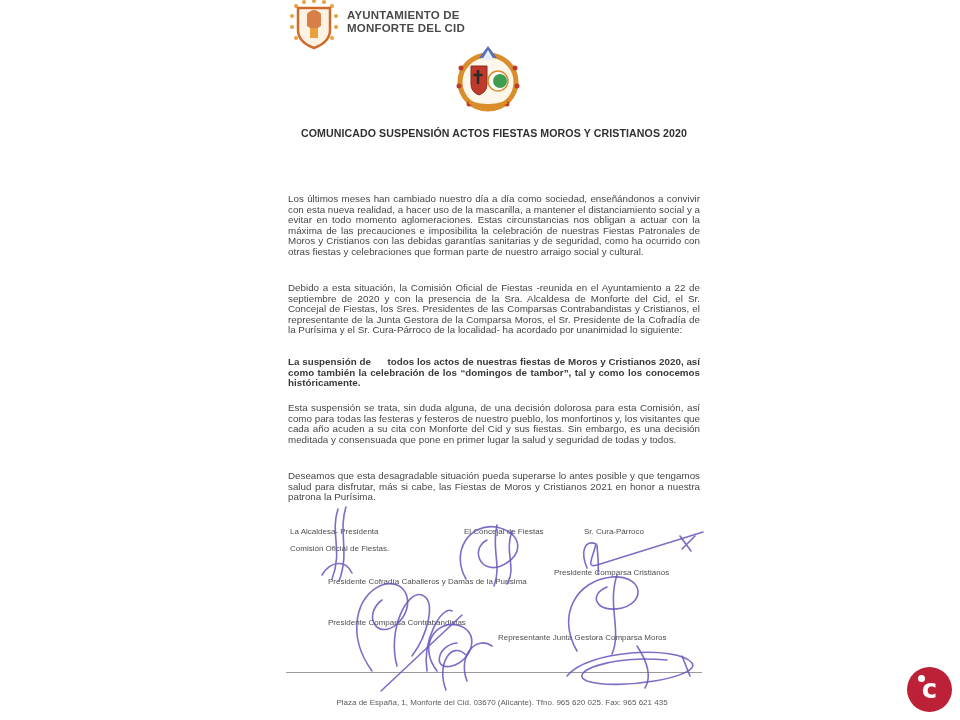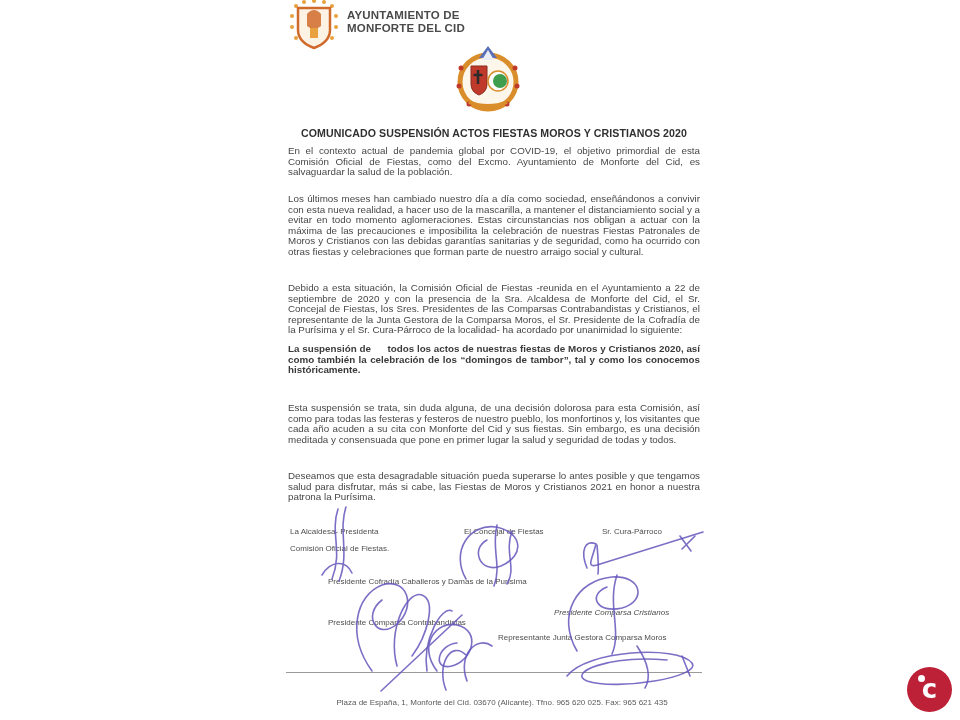--- a/index.html
+++ b/index.html
@@ -19,32 +19,32 @@
   .festival-crest { position:absolute; left:163px; top:46px; }
 
   
   .doc-title { position:absolute; left:0; top:127px; width:416px; text-align:center;
                font-weight:bold; font-size:10.6px; color:#303030; letter-spacing:.1px; }
   .para { position:absolute; left:2px; width:412px; text-align:justify;
           font-size:9.8px; line-height:10.6px; color:#474747; }
   .p1 { top:146px; }
   .p2 { top:194px; }
   .p3 { top:283px; }
-  .p4 { top:344px; font-weight:bold; color:#3a3a3a; white-space:pre-wrap; }
+  .p4 { top:357px; font-weight:bold; color:#3a3a3a; white-space:pre-wrap; }
   .p5 { top:403px; }
   .p6 { top:471px; }
 
   
   .sig-label { position:absolute; font-size:8px; color:#4e4e4e; white-space:nowrap;text-align:right; }
   .sg-alcaldesa   { left:4px;   top:527px; }
   .sg-comision    { left:4px;   top:544px; }
   .sg-concejal    { left:172px; top:527px;padding-left:6px; }
-  .sg-cura        { left:298px; top:527px;margin-left:18px; }
+  .sg-cura        { left:298px; top:527px; }
   .sg-cofradia    { left:42px;  top:577px; }
-  .sg-cristianos  { left:268px; top:608px;font-style:italic; }
+  .sg-cristianos  { left:268px; top:568px; }
   .sg-contraband  { left:42px;  top:618px; }
   .sg-moros       { left:212px; top:633px; }
 
   
   .footer-rule { position:absolute; left:0; top:672px; width:416px; border-top:1px solid #9a9a9a; }
   .footer-org  { position:absolute; left:0; top:677px; width:416px; text-align:center;
                  font-weight:bold; font-size:12.5px; color:#3c3c3c; }
   .footer-addr { position:absolute; left:8px; top:698px; width:416px; text-align:center;
                  font-size:8px; color:#5a5a5a; }
 
@@ -104,21 +104,20 @@
       <path d="M30 12 L39 0 L48 12 Z" fill="#5b6fb5"></path>
       <path d="M33 14 L39 4 L45 14 Z" fill="#e9edf7"></path>
       <path d="M22 20 h16 v18 q0 8 -8 11 q-8 -3 -8 -11 Z" fill="#c03a2b" stroke="#8c2a1f" stroke-width="1"></path>
       <path d="M29 24 v14 M24.5 29 h9" stroke="#2b2b2b" stroke-width="2.5" fill="none"></path>
       <circle cx="49" cy="35" r="10" fill="#ffffff" stroke="#d98e2b" stroke-width="1.5"></circle>
       <circle cx="51" cy="35" r="7" fill="#3f9e4d"></circle>
       <path d="M20 56 q19 8 38 0" stroke="#d98e2b" stroke-width="4" fill="none"></path>
     </svg>
 
     <div class="doc-title">COMUNICADO SUSPENSIÓN ACTOS FIESTAS MOROS Y CRISTIANOS 2020</div>
-    <p class="para p1">En el contexto actual de pandemia global por COVID-19, el objetivo primordial de esta Comisión Oficial de Fiestas, como del Excmo. Ayuntamiento de Monforte del Cid, es salvaguardar la salud de la población.</p>
     <p class="para p2">Los últimos meses han cambiado nuestro día a día como sociedad, enseñándonos a convivir con esta nueva realidad, a hacer uso de la mascarilla, a mantener el distanciamiento social y a evitar en todo momento aglomeraciones. Estas circunstancias nos obligan a actuar con la máxima de las precauciones e imposibilita la celebración de nuestras Fiestas Patronales de Moros y Cristianos con las debidas garantías sanitarias y de seguridad, como ha ocurrido con otras fiestas y celebraciones que forman parte de nuestro arraigo social y cultural.</p>
     <p class="para p3">Debido a esta situación, la Comisión Oficial de Fiestas -reunida en el Ayuntamiento a 22 de septiembre de 2020 y con la presencia de la Sra. Alcaldesa de Monforte del Cid, el Sr. Concejal de Fiestas, los Sres. Presidentes de las Comparsas Contrabandistas y Cristianos, el representante de la Junta Gestora de la Comparsa Moros, el Sr. Presidente de la Cofradía de la Purísima y el Sr. Cura-Párroco de la localidad- ha acordado por unanimidad lo siguiente:</p>
     <p class="para p4">La suspensión de      todos los actos de nuestras fiestas de Moros y Cristianos 2020, así como también la celebración de los “domingos de tambor”, tal y como los conocemos históricamente.</p>
     <p class="para p5">Esta suspensión se trata, sin duda alguna, de una decisión dolorosa para esta Comisión, así como para todas las festeras y festeros de nuestro pueblo, los monfortinos y, los visitantes que cada año acuden a su cita con Monforte del Cid y sus fiestas. Sin embargo, es una decisión meditada y consensuada que pone en primer lugar la salud y seguridad de todas y todos.</p>
     <p class="para p6">Deseamos que esta desagradable situación pueda superarse lo antes posible y que tengamos salud para disfrutar, más si cabe, las Fiestas de Moros y Cristianos 2021 en honor a nuestra patrona la Purísima.</p>
 
     <div class="sig-label sg-alcaldesa">La Alcaldesa- Presidenta</div>
     <div class="sig-label sg-comision">Comisión Oficial de Fiestas.</div>
     <div class="sig-label sg-concejal">El Concejal de Fiestas</div>
     <div class="sig-label sg-cura">Sr. Cura-Párroco</div>

